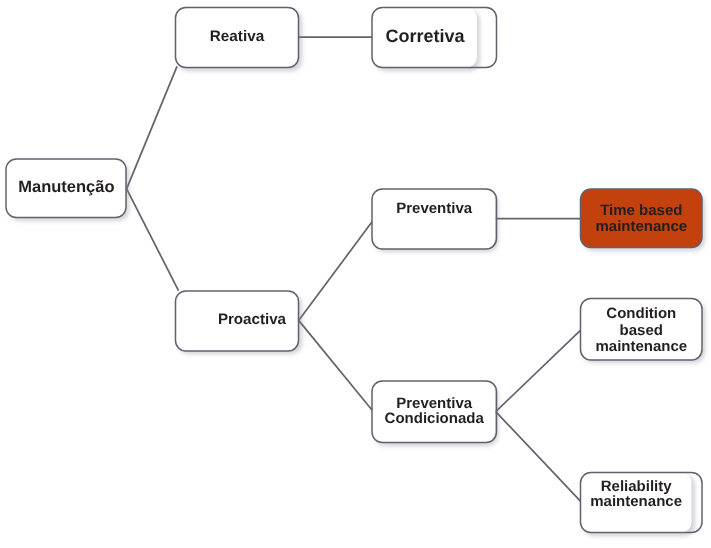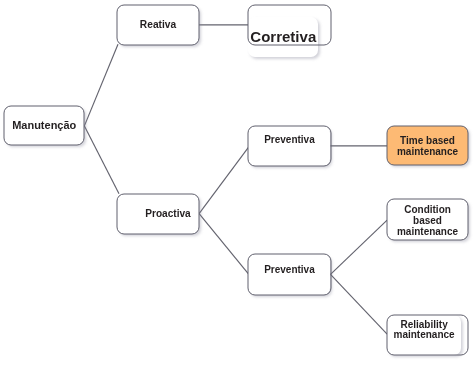--- a/index.html
+++ b/index.html
@@ -75,45 +75,46 @@
       <span>Reativa</span>
     </div>
   </div>
 
   <div class="node" style="left: 4.1px; top: 106.4px; width: 80.3px; height: 38.9px; font-size: 11px; border-color: rgb(97, 97, 110); background: rgb(255, 255, 255); color: rgb(35, 31, 32);">
     <div class="lines" style="line-height: 11.4px; top: 13.3px;">
       <span>Manutenção</span>
     </div>
   </div>
 
-  <div class="node" style="left: 248.3px; top: 4.8px; width: 70px; height: 40px; font-size: 15px; border-color: rgb(97, 97, 110); background: rgb(255, 255, 255); color: rgb(35, 31, 32); margin-top: 12px;">
+  <div class="node" style="left: 248.3px; top: 4.8px; width: 70px; height: 40px; font-size: 12px; border-color: rgb(97, 97, 110); background: rgb(255, 255, 255); color: rgb(35, 31, 32);">
     <div class="lines" style="line-height: 11.4px; top: 14.5px;">
       <span>Corretiva</span>
     </div>
   </div>
 
   <div class="node" style="left: 116.9px; top: 193.7px; width: 82.2px; height: 39.9px; font-size: 10.1px; border-color: rgb(97, 97, 110); background: rgb(255, 255, 255); color: rgb(35, 31, 32);">
     <div class="lines" style="line-height: 11.4px; top: 14.5px; margin-left: 20px;">
       <span>Proactiva</span>
     </div>
   </div>
 
   <div class="node" style="left: 248.4px; top: 126px; width: 82.1px; height: 39.6px; font-size: 10px; border-color: rgb(97, 97, 110); background: rgb(255, 255, 255); color: rgb(35, 31, 32);">
     <div class="lines" style="line-height: 10.3px; top: 9.4px;">
       <span>Preventiva</span>
     </div>
   </div>
 
   <div class="node" style="left: 248.4px; top: 253.9px; width: 82.1px; height: 41px; font-size: 10px; border-color: rgb(97, 97, 110); background: rgb(255, 255, 255); color: rgb(35, 31, 32);">
     <div class="lines" style="line-height: 10.1px; top: 11px;">
       <span>Preventiva</span>
+      <span>Condicionada</span>
     </div>
   </div>
 
-  <div class="node" style="left: 387.1px; top: 125.7px; width: 80.9px; height: 39.1px; font-size: 10px; border-color: rgb(97, 97, 110); background: #fdba74; color: rgb(35, 31, 32);">
+  <div class="node" style="left: 387.1px; top: 125.7px; width: 80.9px; height: 39.1px; font-size: 10px; border-color: rgb(97, 97, 110); background: #c2410c; color: rgb(35, 31, 32);">
     <div class="lines" style="line-height: 10.8px; top: 10.2px;">
       <span>Time based</span>
       <span>maintenance</span>
     </div>
   </div>
 
   <div class="node" style="left: 387.1px; top: 199.1px; width: 80.9px; height: 41px; font-size: 10px; border-color: rgb(97, 97, 110); background: rgb(255, 255, 255); color: rgb(35, 31, 32);">
     <div class="lines" style="line-height: 10.8px; top: 6px;">
       <span>Condition</span>
       <span>based</span>

